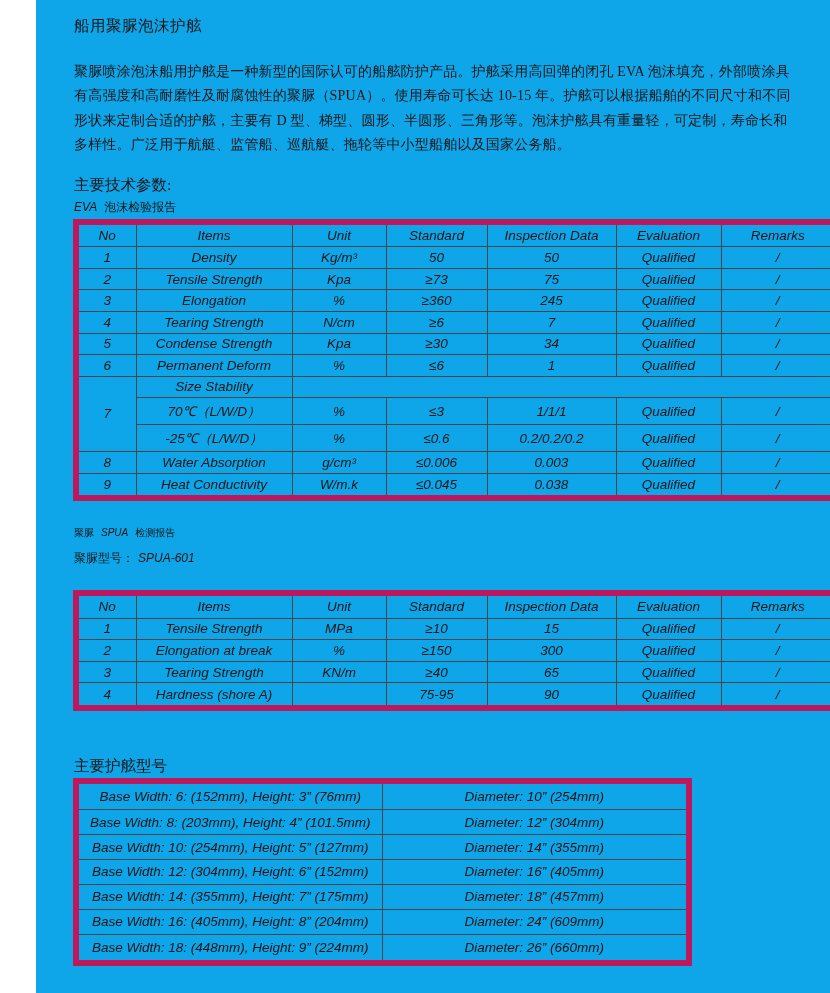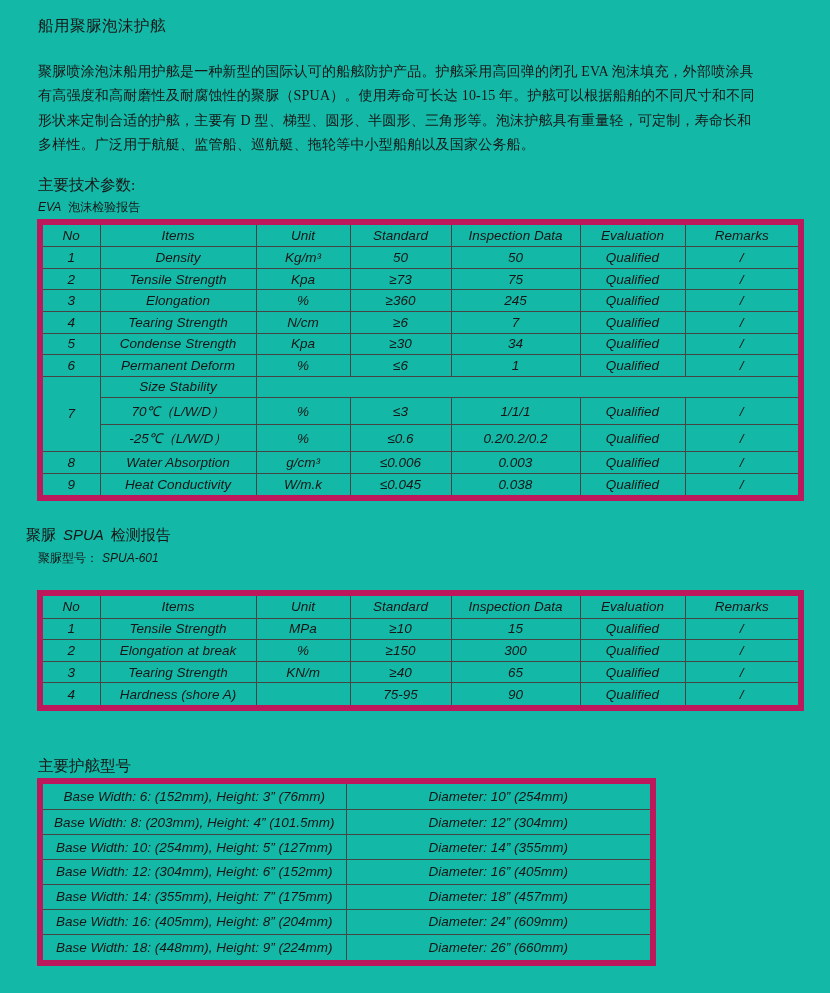--- a/index.html
+++ b/index.html
@@ -2,32 +2,32 @@
 <html><head>
 <meta charset="utf-8">
 <style>
   * { box-sizing: border-box; margin: 0; padding: 0; }
   html, body { background: #ffffff; }
   body {
     width: 830px; height: 993px; position: relative;
     color: #161616;
     font-family: "Liberation Serif", serif;
   }
-  .page { position: absolute; inset: 0; background: #14b8a6; }
+  .page { position: absolute; inset: 0; background: #0ea5e9; margin-left: 36px; }
 
   .zh { font-family: "Liberation Serif", serif; }
   .lat { font-family: "Liberation Sans", sans-serif; font-style: italic; }
   .gap { margin-left: 7px; }
   .gap-s { margin-left: 4px; }
 
   .title   { position: absolute; left: 38px; top: 16px;  font-size: 15.5px; letter-spacing: 0.5px; }
   .intro   { position: absolute; left: 38px; top: 60px;  width: 762px; font-size: 14px; line-height: 24.3px; letter-spacing: 0.2px; }
   .h-params{ position: absolute; left: 38px; top: 175px; font-size: 15.5px; text-align: right; }
   .h-eva   { position: absolute; left: 38px; top: 199px; font-size: 12px; }
-  .h-spua  { position: absolute; left: 26px; top: 526px; font-size: 15px; }
+  .h-spua  { position: absolute; left: 38px; top: 526px; font-size: 10px; }
   .h-model { position: absolute; left: 38px; top: 550px; font-size: 12px; }
   .h-fender{ position: absolute; left: 38px; top: 756px; font-size: 15.5px; }
 
   table {
     position: absolute; border-collapse: collapse; table-layout: fixed;
     font-family: "Liberation Sans", sans-serif; font-style: italic;
     font-size: 13.5px; color: #161616; border: 6px solid #be185d;
   }
   td {
     border: 1.5px solid #454545; text-align: center; vertical-align: middle;

